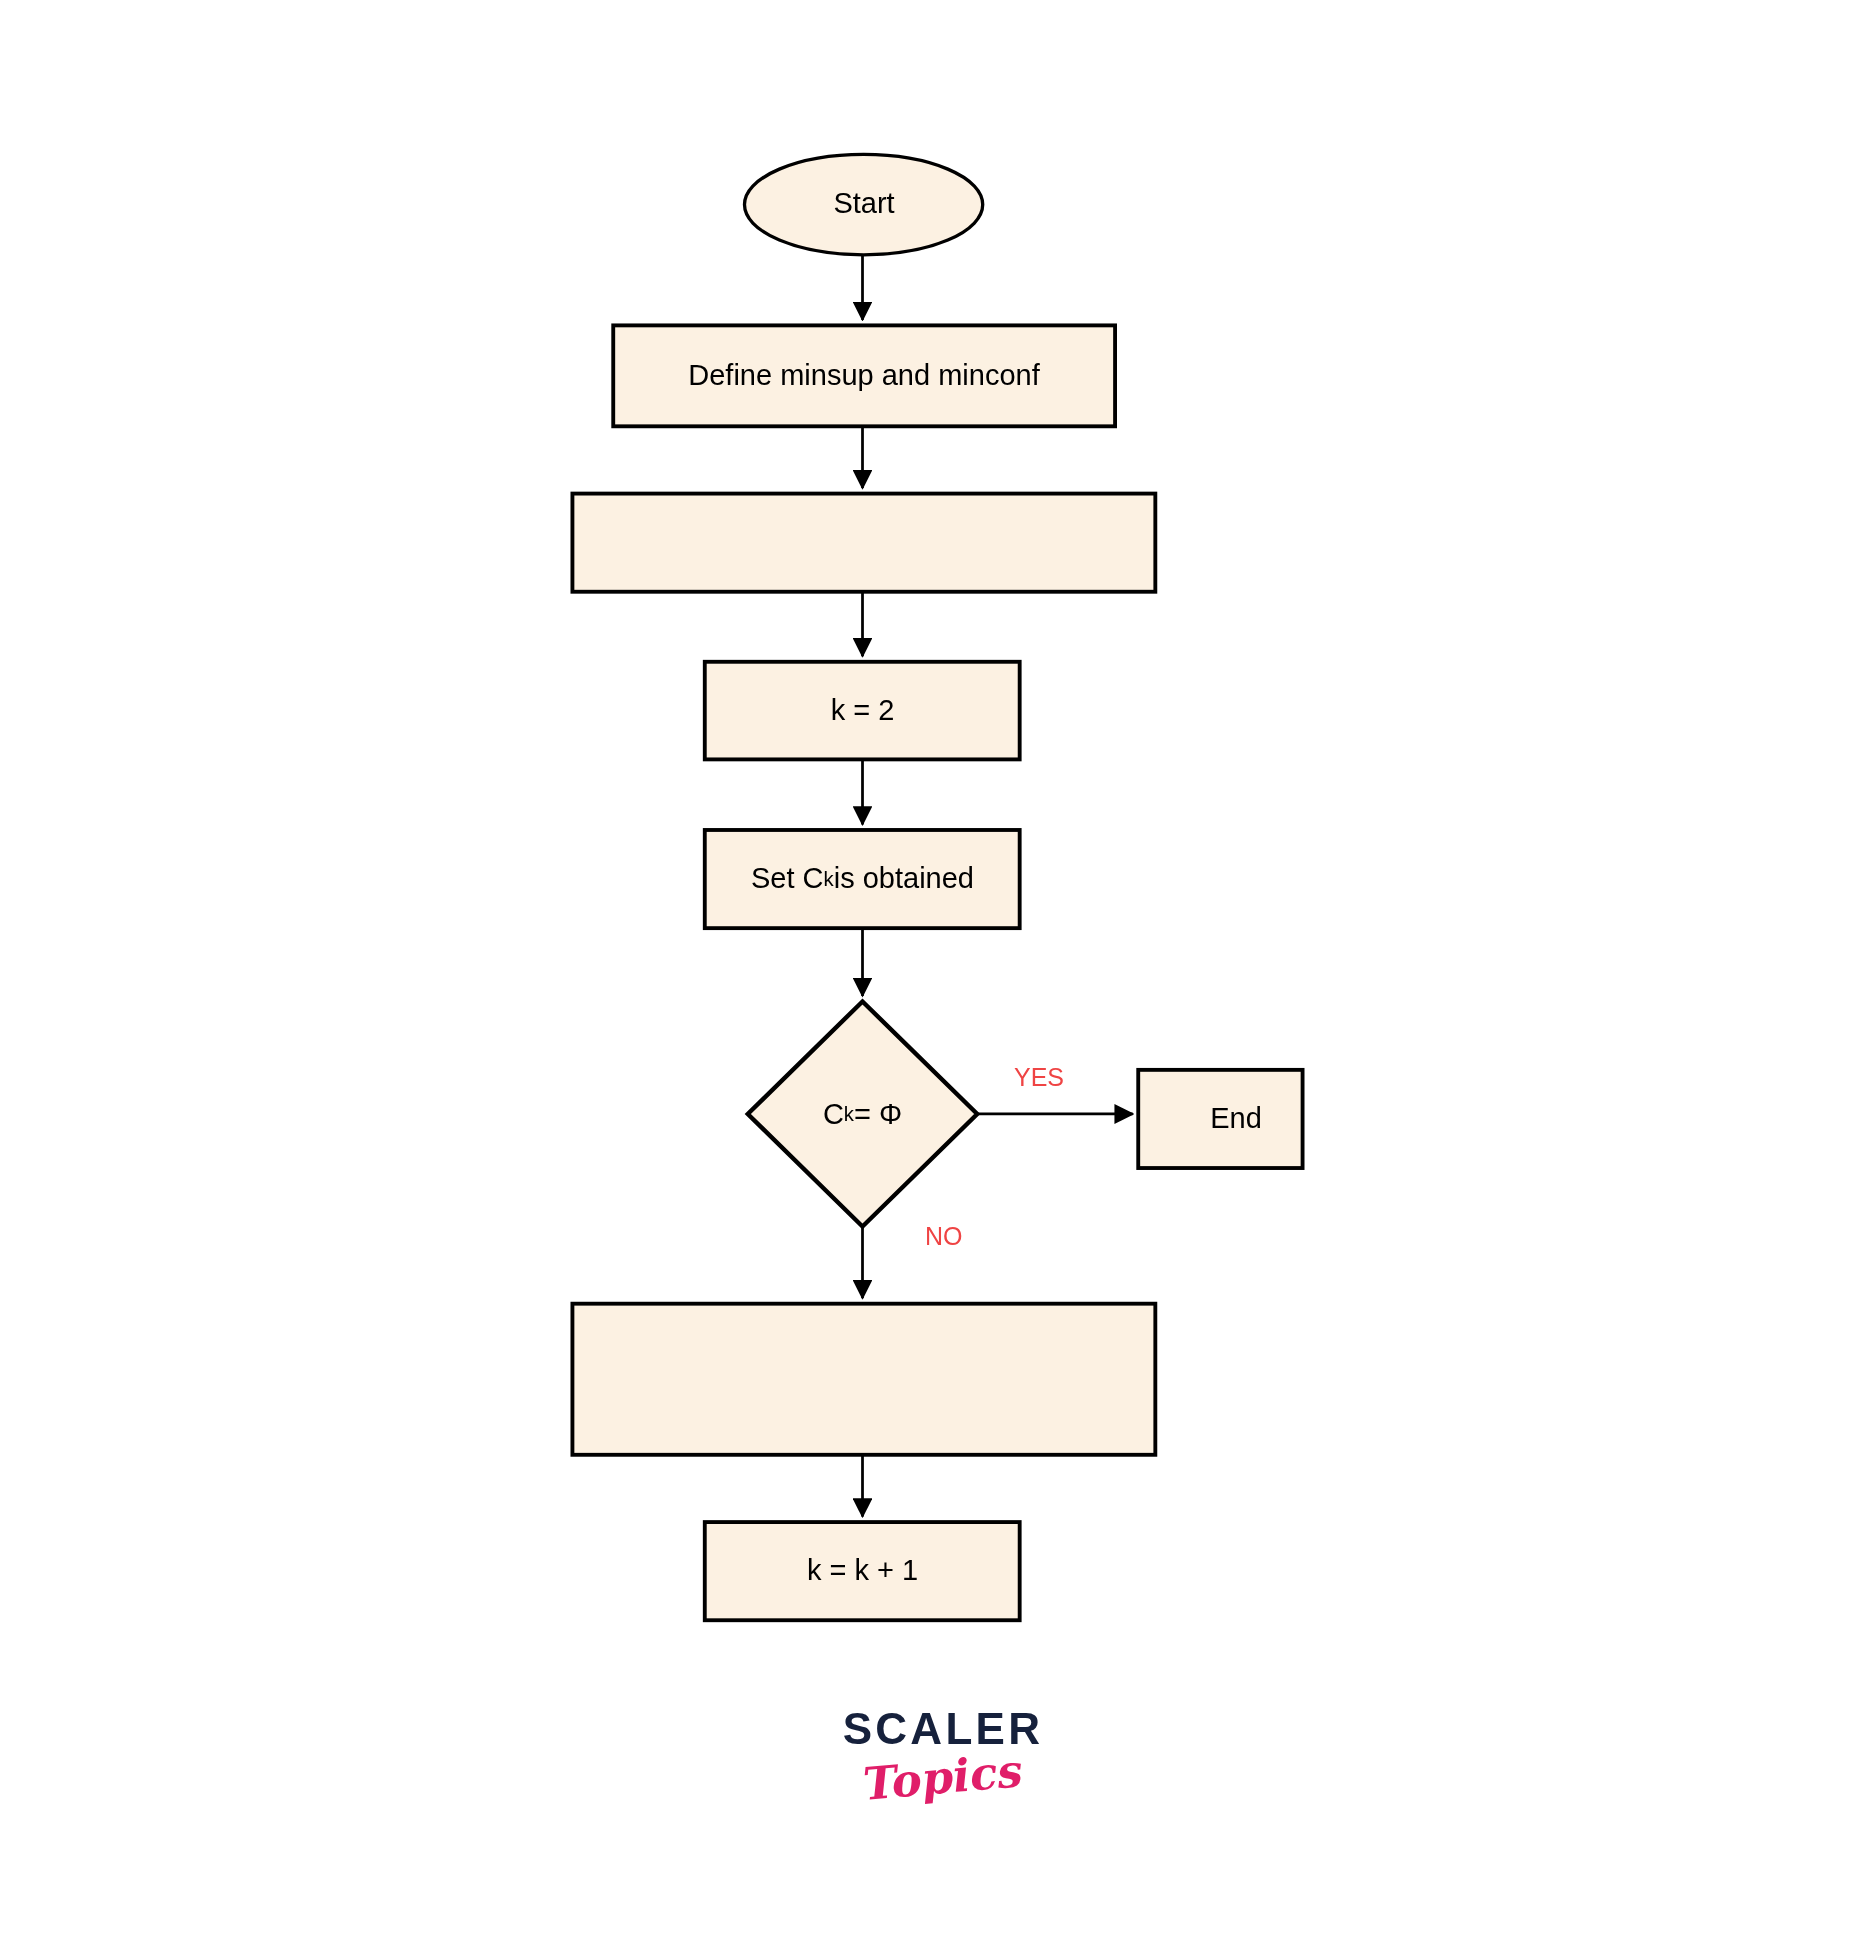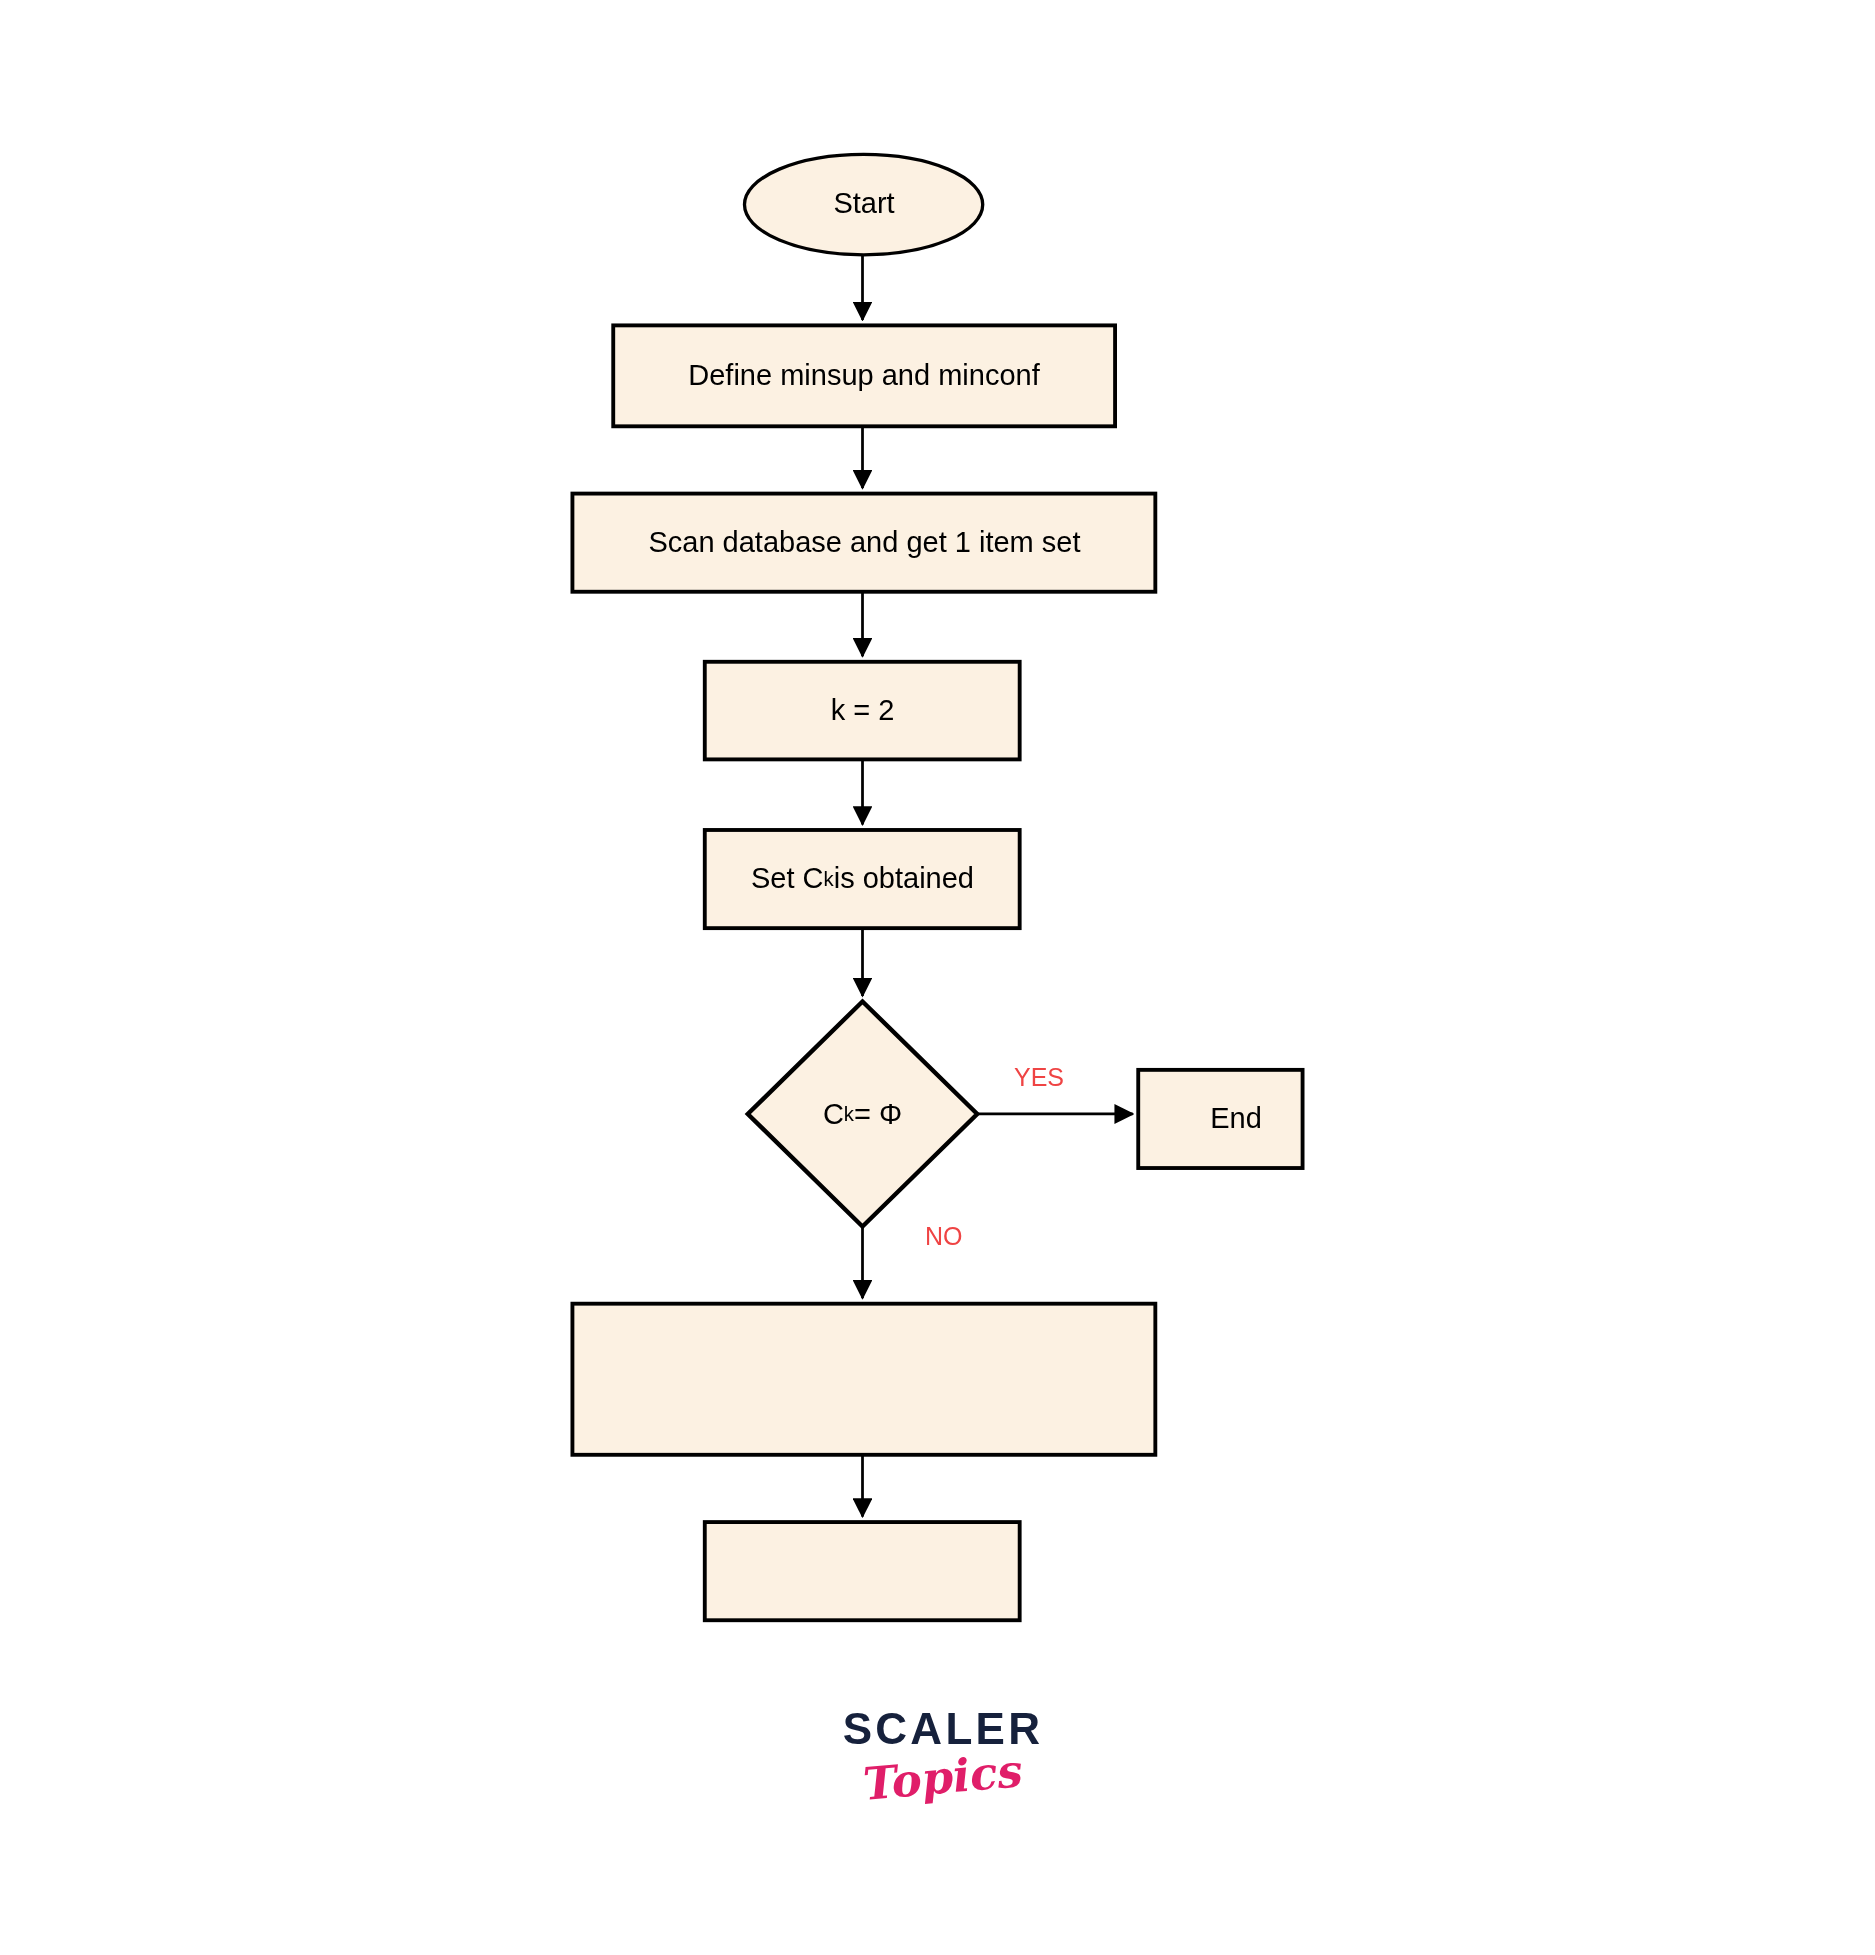--- a/index.html
+++ b/index.html
@@ -162,35 +162,35 @@
 
     <line x1="1564" y1="2224" x2="1564" y2="2354" class="edge-line" marker-end="url(#arrow)"></line>
 
     <line x1="1564" y1="2638" x2="1564" y2="2750" class="edge-line" marker-end="url(#arrow)"></line>
   </svg>
 
   <div class="node-text" style="left:745px; top:154px; width:238px; height:100px;">Start</div>
 
   <div class="node-text" style="left:613px; top:325px; width:502px; height:101px;">Define minsup and minconf</div>
 
-  <div class="node-text" style="left:573px; top:494px; width:583px; height:98px;">Scan database and get 1 item set</div>
 
   <div class="node-text" style="left:705px; top:662px; width:315px; height:98px;">k = 2</div>
 
   <div class="node-text" style="left:705px; top:830px; width:315px; height:98px;">
     <span>Set C</span><span class="sub">k</span><span>is obtained</span>
   </div>
 
   <div class="node-text" style="left:748px; top:1065px; width:229px; height:99px;">
     <span>C </span><span class="sub">k</span><span>= Φ</span>
   </div>
 
   <div class="node-text" style="left:1138px; top:1070px; width:164px; height:98px;padding-left:16px;">End</div>
 
 
+  <div class="node-text" style="left:705px; top:1522px; width:315px; height:98px;">k = k + 1</div>
 
   <div class="edge-label" style="left:1014px; top:1065px;">YES</div>
 
   <div class="edge-label" style="left:885px; top:1224px;margin-left:40px;">NO</div>
 
   <div id="brand-logo">
     <span id="brand-scaler">SCALER</span>
     <span id="brand-topics">Topics</span>
   </div>
 

